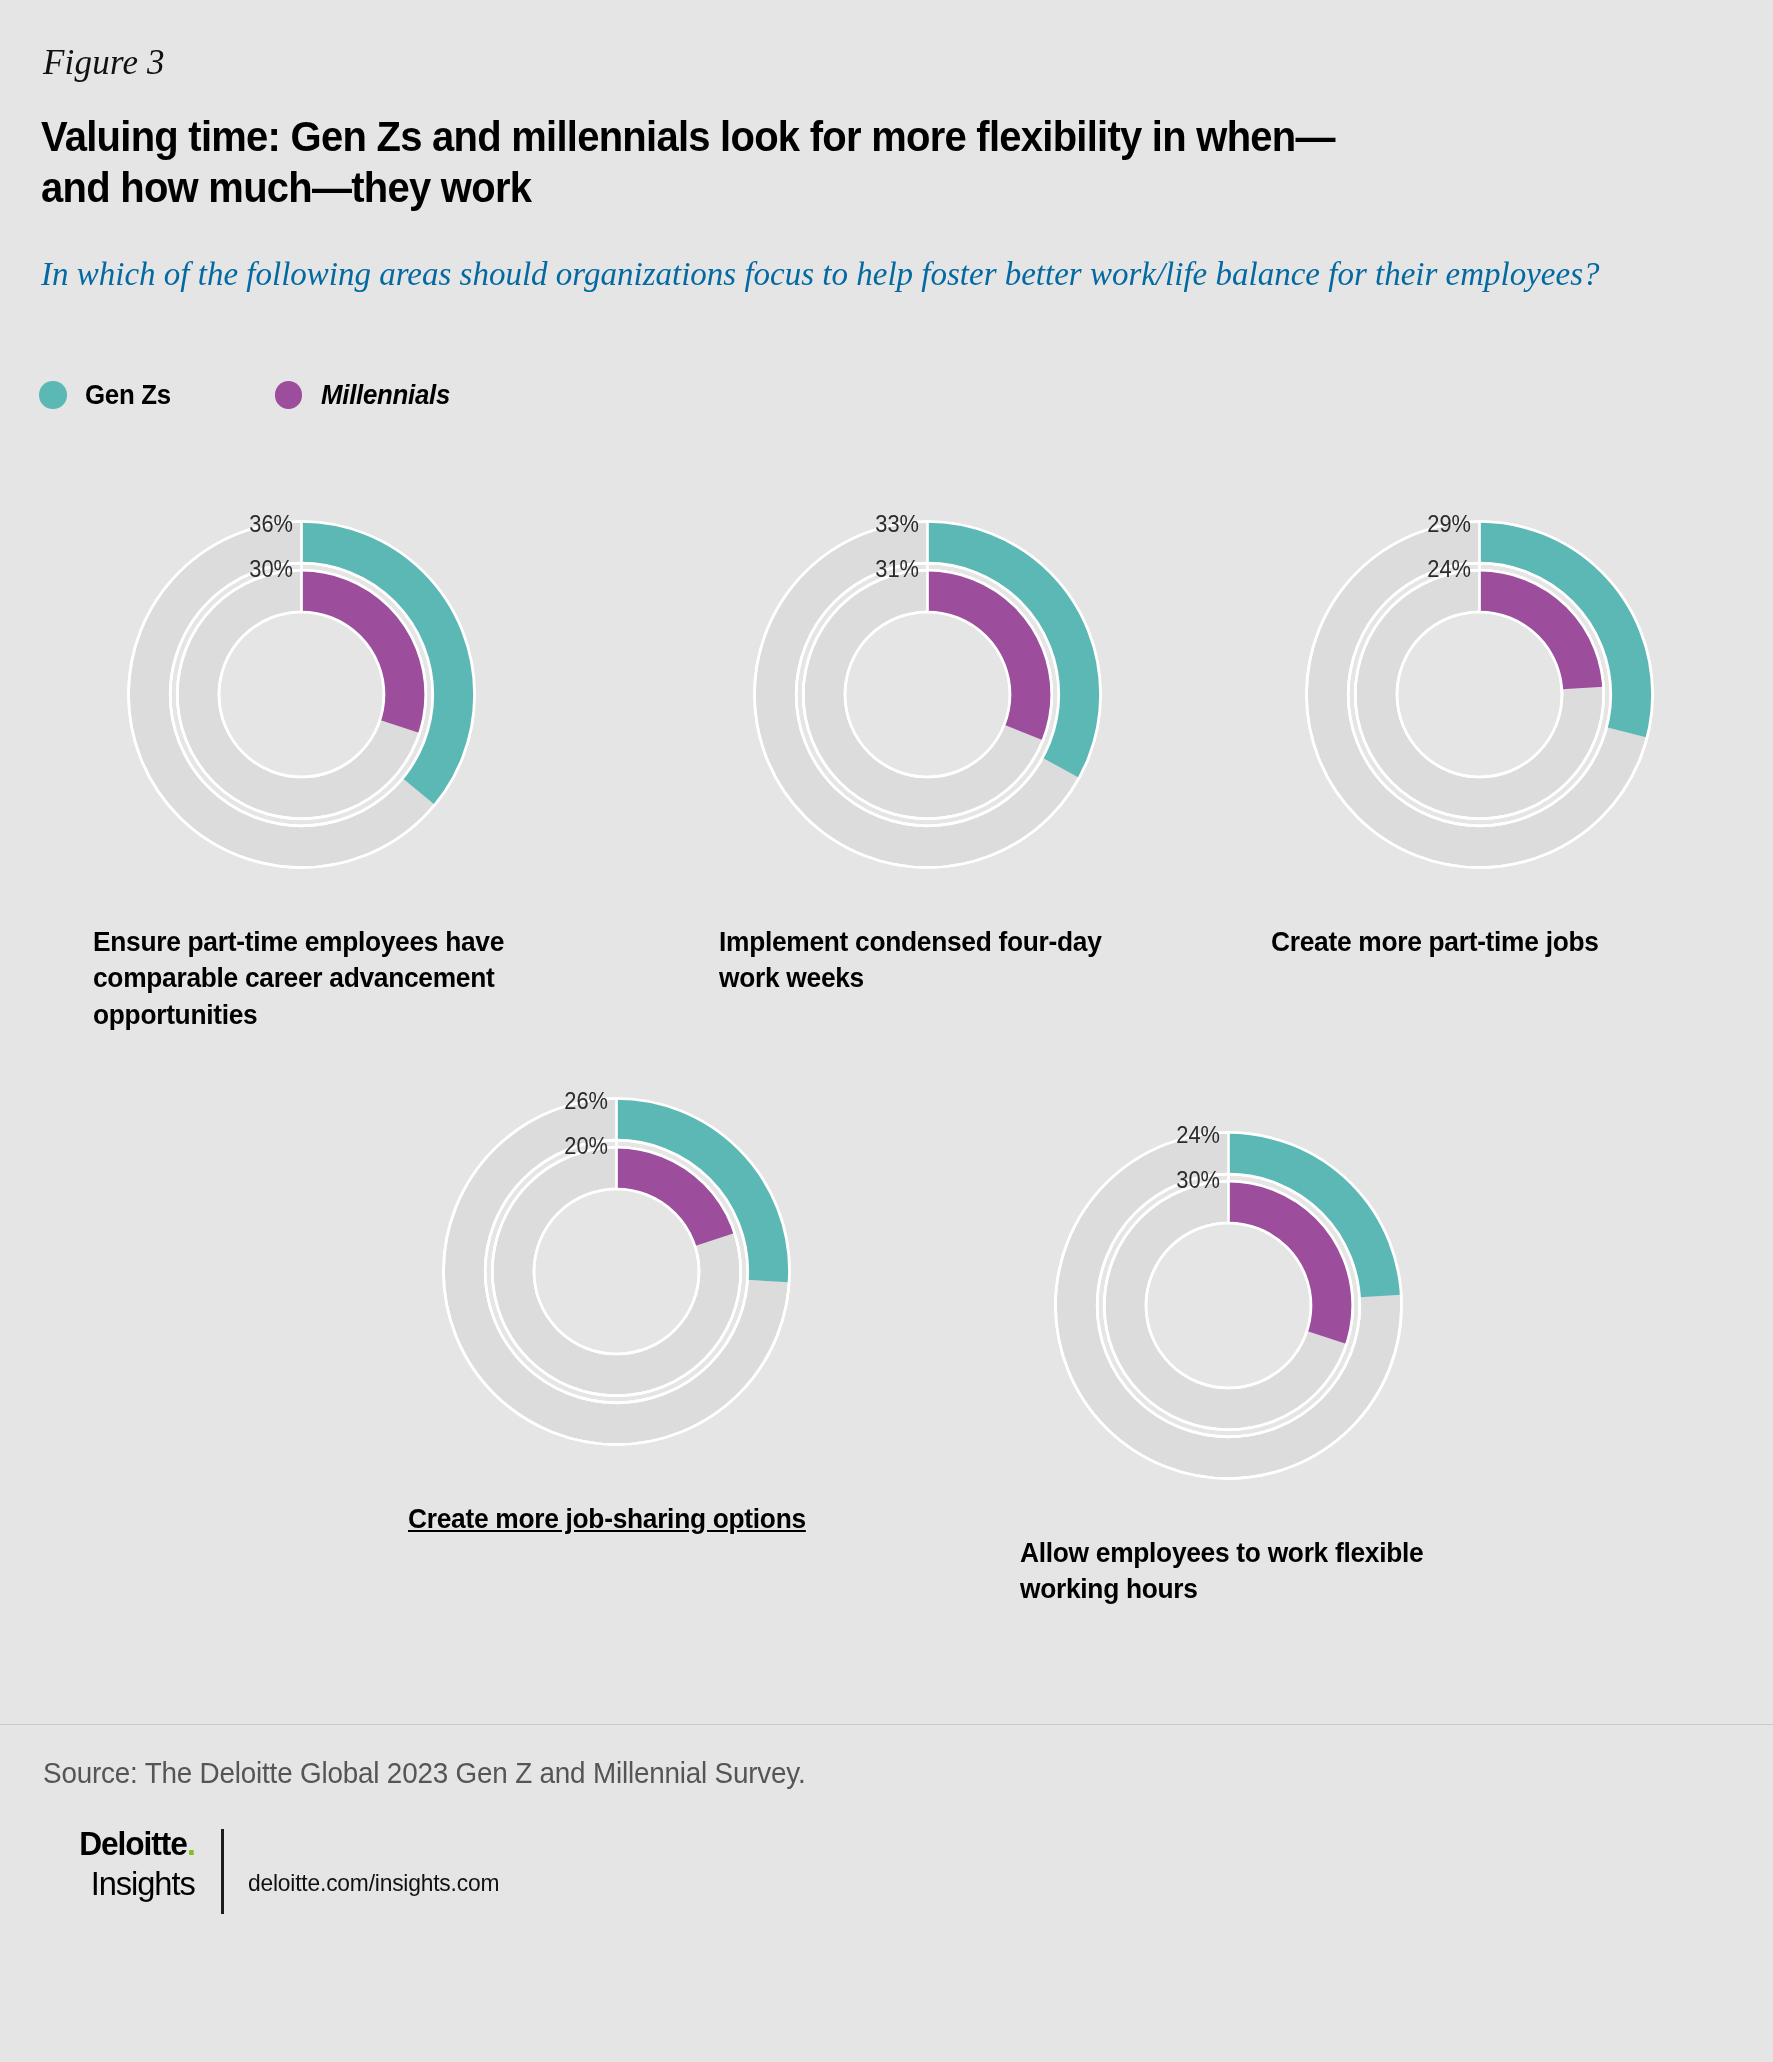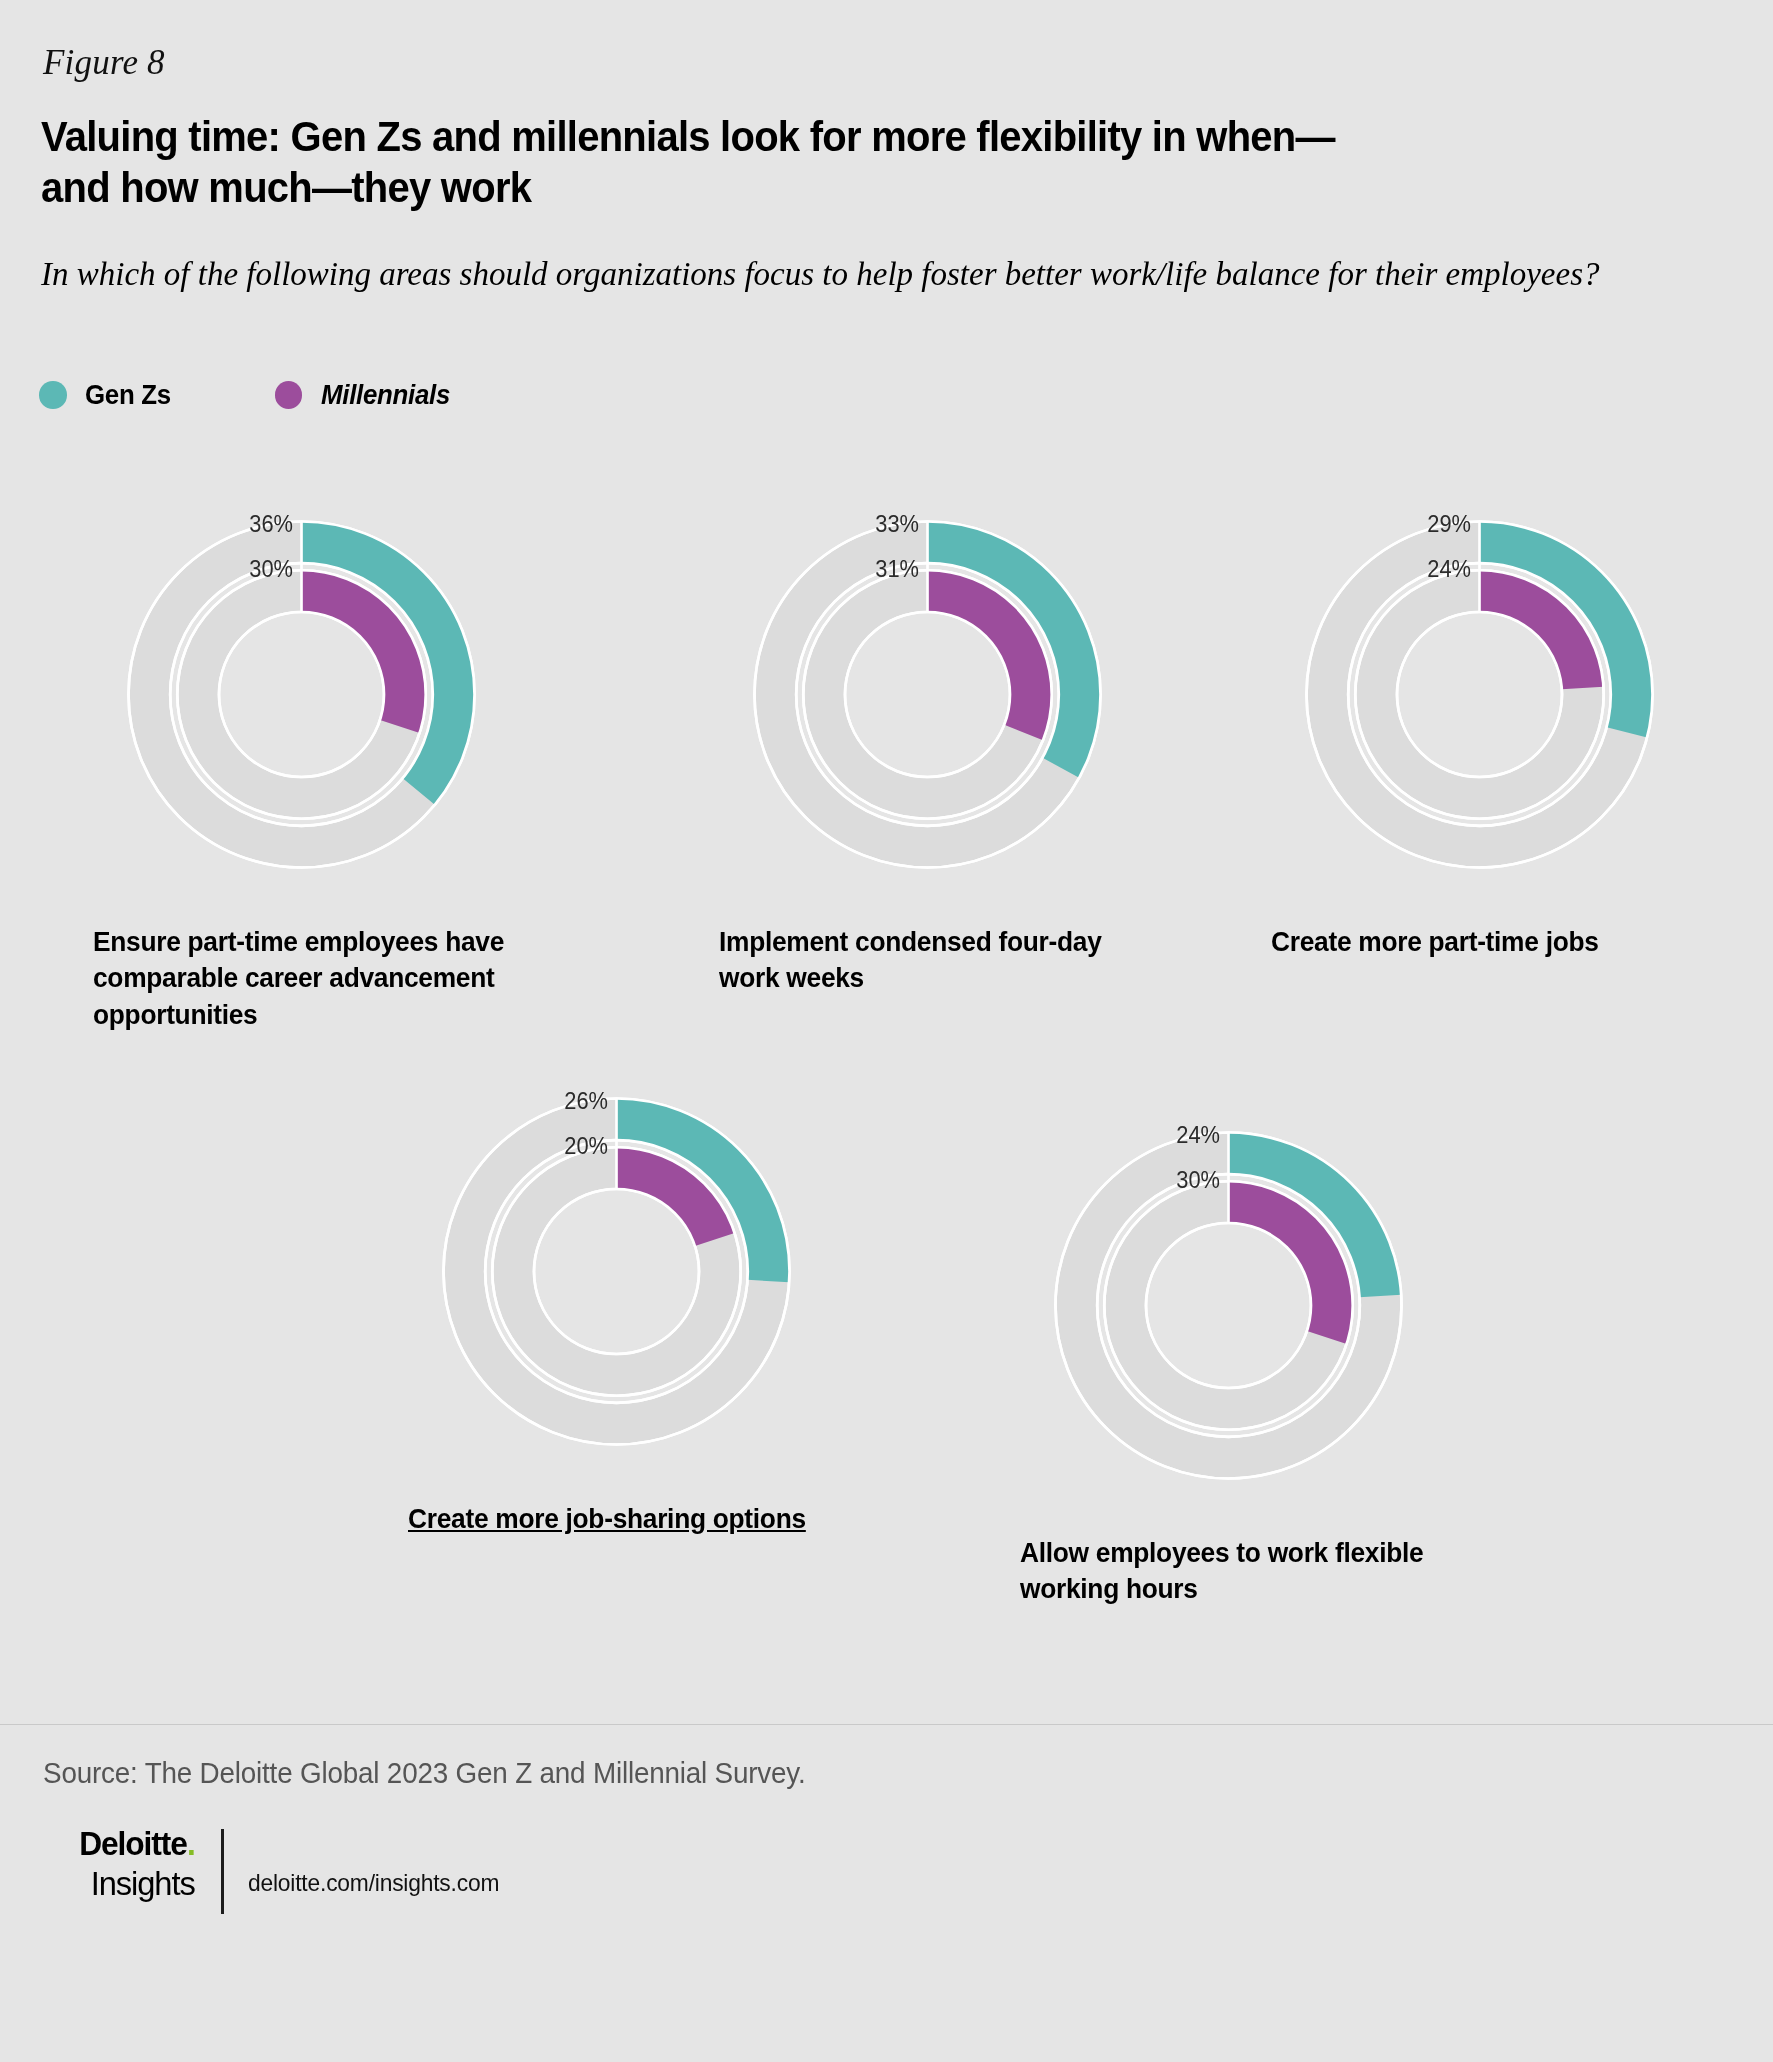--- a/index.html
+++ b/index.html
@@ -52,21 +52,21 @@
 
   .subhead {
     position: absolute;
     left: 41px;
     top: 253px;
     width: 1623px;
     font-family: "Liberation Serif", serif;
     font-style: italic;
     font-size: 33px;
     line-height: 1.33;
-    color: #000000;
+    color: #0369a1;
   }
 
   
   .legend {
     position: absolute;
     left: 39px;
     top: 379px;
     display: flex;
     align-items: center;
     gap: 7px;
@@ -211,21 +211,21 @@
     transform: scaleX(0.95);
     transform-origin: left top;
     white-space: nowrap;
   }
 </style>
 </head>
 <body>
 
 <div class="page">
 
-  <div class="figure-label">Figure 8</div>
+  <div class="figure-label">Figure 3</div>
 
   <div class="headline">Valuing time: Gen Zs and millennials look for more flexibility in when—and how much—they work</div>
 
   <div class="subhead">In which of the following areas should organizations focus to help foster better work/life balance for their employees?</div>
 
   <div class="legend">
     <div class="legend-item">
       <span class="legend-dot" style="background:#5cb8b5"></span>
       <span class="legend-text">Gen Zs</span>
     </div>

